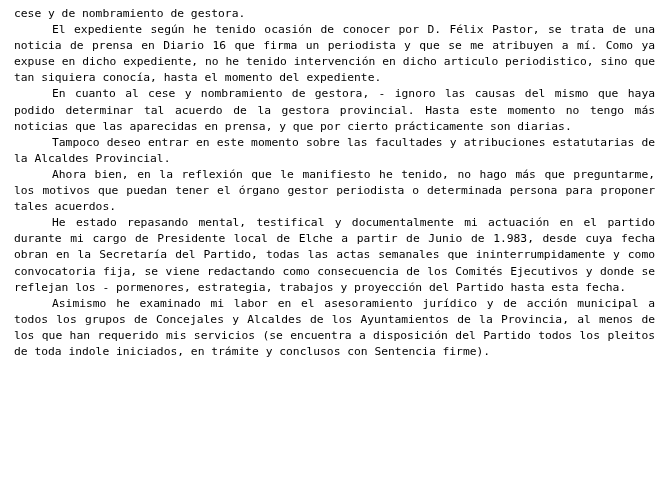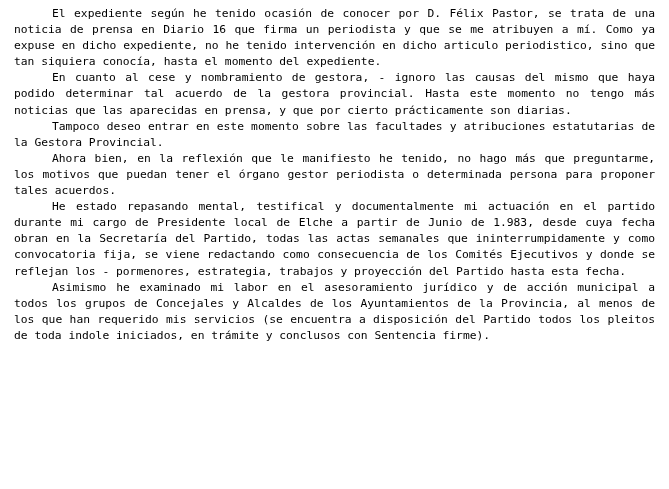--- a/index.html
+++ b/index.html
@@ -42,26 +42,27 @@
   .first-line {
     text-indent: 0;
   }
 </style>
 </head>
 <body>
 
 <div class="page">
   <div class="doc-body">
 
+    <p class="para first-line">cese y de nombramiento de gestora.</p>
 
     <p class="para indent">El expediente según he tenido ocasión de conocer por D. Félix Pastor, se trata de una noticia de prensa en Diario 16 que firma un periodista y que se me atribuyen a mí. Como ya expuse en dicho expediente, no he tenido intervención en dicho articulo periodistico, sino que tan siquiera conocía, hasta el momento del expediente.</p>
 
     <p class="para indent">En cuanto al cese y nombramiento de gestora, - ignoro las causas del mismo que haya podido determinar tal acuerdo de la gestora provincial. Hasta este momento no tengo más noticias que las aparecidas en prensa, y que por cierto prácticamente son diarias.</p>
 
-    <p class="para indent">Tampoco deseo entrar en este momento sobre las facultades y atribuciones estatutarias de la Gestora  Provincial.</p>
+    <p class="para indent">Tampoco deseo entrar en este momento sobre las facultades y atribuciones estatutarias de la Alcaldes  Provincial.</p>
 
     <p class="para indent">Ahora bien, en la reflexión que le manifiesto he tenido, no hago más que preguntarme, los motivos que puedan tener el órgano gestor periodista o determinada persona para proponer tales acuerdos.</p>
 
     <p class="para indent">He estado repasando mental, testifical y documentalmente mi actuación en el partido durante mi cargo de Presidente local de Elche a partir de Junio de 1.983, desde cuya fecha obran en la Secretaría del Partido, todas las actas semanales que ininterrumpidamente y como convocatoria fija, se viene redactando como consecuencia de los Comités Ejecutivos y donde se reflejan los - pormenores, estrategia, trabajos y proyección del Partido hasta esta fecha.</p>
 
     <p class="para indent">Asimismo he examinado mi labor en el asesoramiento jurídico y de acción municipal a todos los grupos de Concejales y Alcaldes de los Ayuntamientos de la Provincia, al menos de los que han requerido mis servicios (se encuentra a disposición del Partido todos los pleitos de toda indole iniciados, en trámite y conclusos con Sentencia firme).</p>
 
   </div>
 </div>
 

